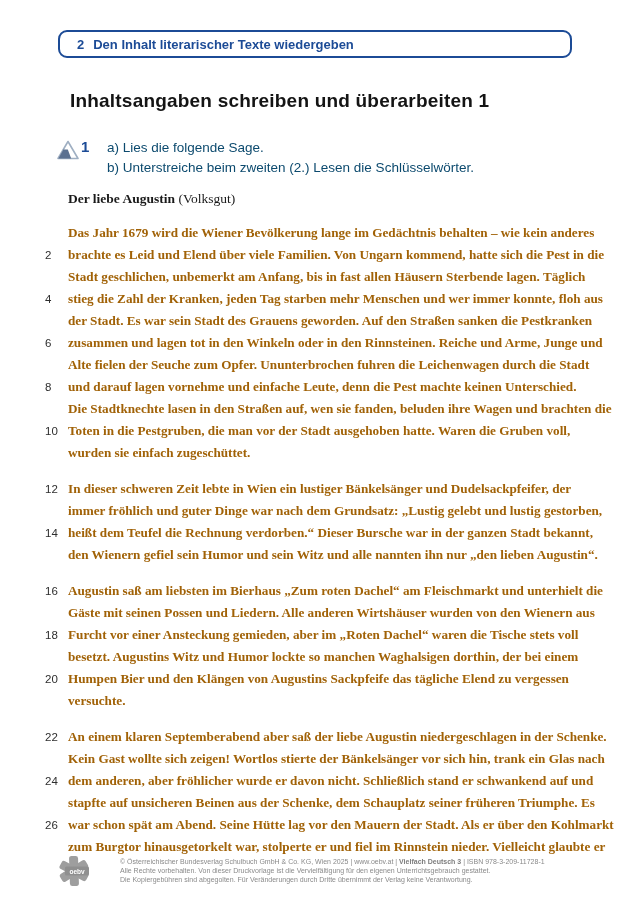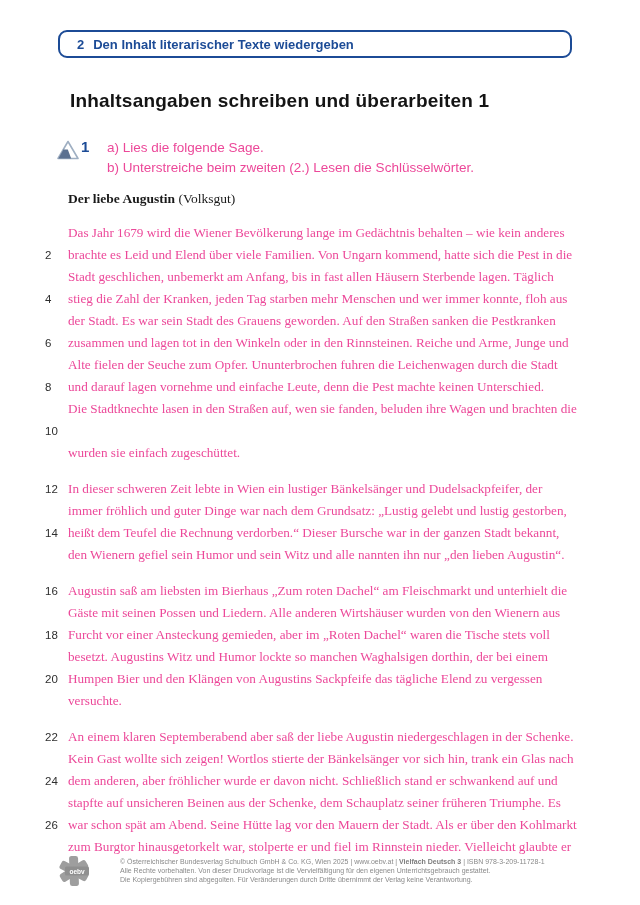--- a/index.html
+++ b/index.html
@@ -52,21 +52,21 @@
     position: absolute; left: 24px; top: 0;
     font-family: "Liberation Sans", sans-serif;
     font-weight: bold; font-size: 15px; color: #1c4b96;
   }
   .instructions {
     position: absolute; left: 50px; top: 0;
     width: 470px;
     font-family: "Liberation Sans", sans-serif;
     font-size: 13.5px;
     line-height: 19.5px;
-    color: #ec4899;
+    color: #0c4a6e;
     white-space: nowrap;
   }
 
   
   .story-title {
     position: absolute;
     left: 68px; top: 191px;
     font-size: 13.5px;
     white-space: nowrap;
   }
@@ -81,21 +81,22 @@
   .line { display: flex; line-height: 22px; height: 22px; }
   .lnum {
     flex: 0 0 23px;
     font-family: "Liberation Sans", sans-serif;
     font-size: 11.5px;
     color: #2e2e2e;
   }
   .ltext {
     font-size: 13.2px;
     white-space: nowrap;
-    color: #ec4899;
+    color: #a16207;
+    font-weight: bold;
   }
 
   
   .footer {
     position: absolute;
     left: 50px; top: 849px;
     width: 545px;
     display: flex;
     align-items: flex-start;
   }
@@ -174,20 +175,21 @@
         <div class="line">
           <span class="lnum">8</span>
           <span class="ltext">und darauf lagen vornehme und einfache Leute, denn die Pest machte keinen Unterschied.</span>
         </div>
         <div class="line">
           <span class="lnum"></span>
           <span class="ltext">Die Stadtknechte lasen in den Straßen auf, wen sie fanden, beluden ihre Wagen und brachten die</span>
         </div>
         <div class="line">
           <span class="lnum">10</span>
+          <span class="ltext">Toten in die Pestgruben, die man vor der Stadt ausgehoben hatte.  Waren die Gruben voll,</span>
         </div>
         <div class="line">
           <span class="lnum"></span>
           <span class="ltext">wurden sie einfach zugeschüttet.</span>
         </div>
       </div>
       <div class="para">
         <div class="line">
           <span class="lnum">12</span>
           <span class="ltext">In dieser schweren Zeit lebte in Wien ein lustiger Bänkelsänger und Dudelsackpfeifer, der</span>

